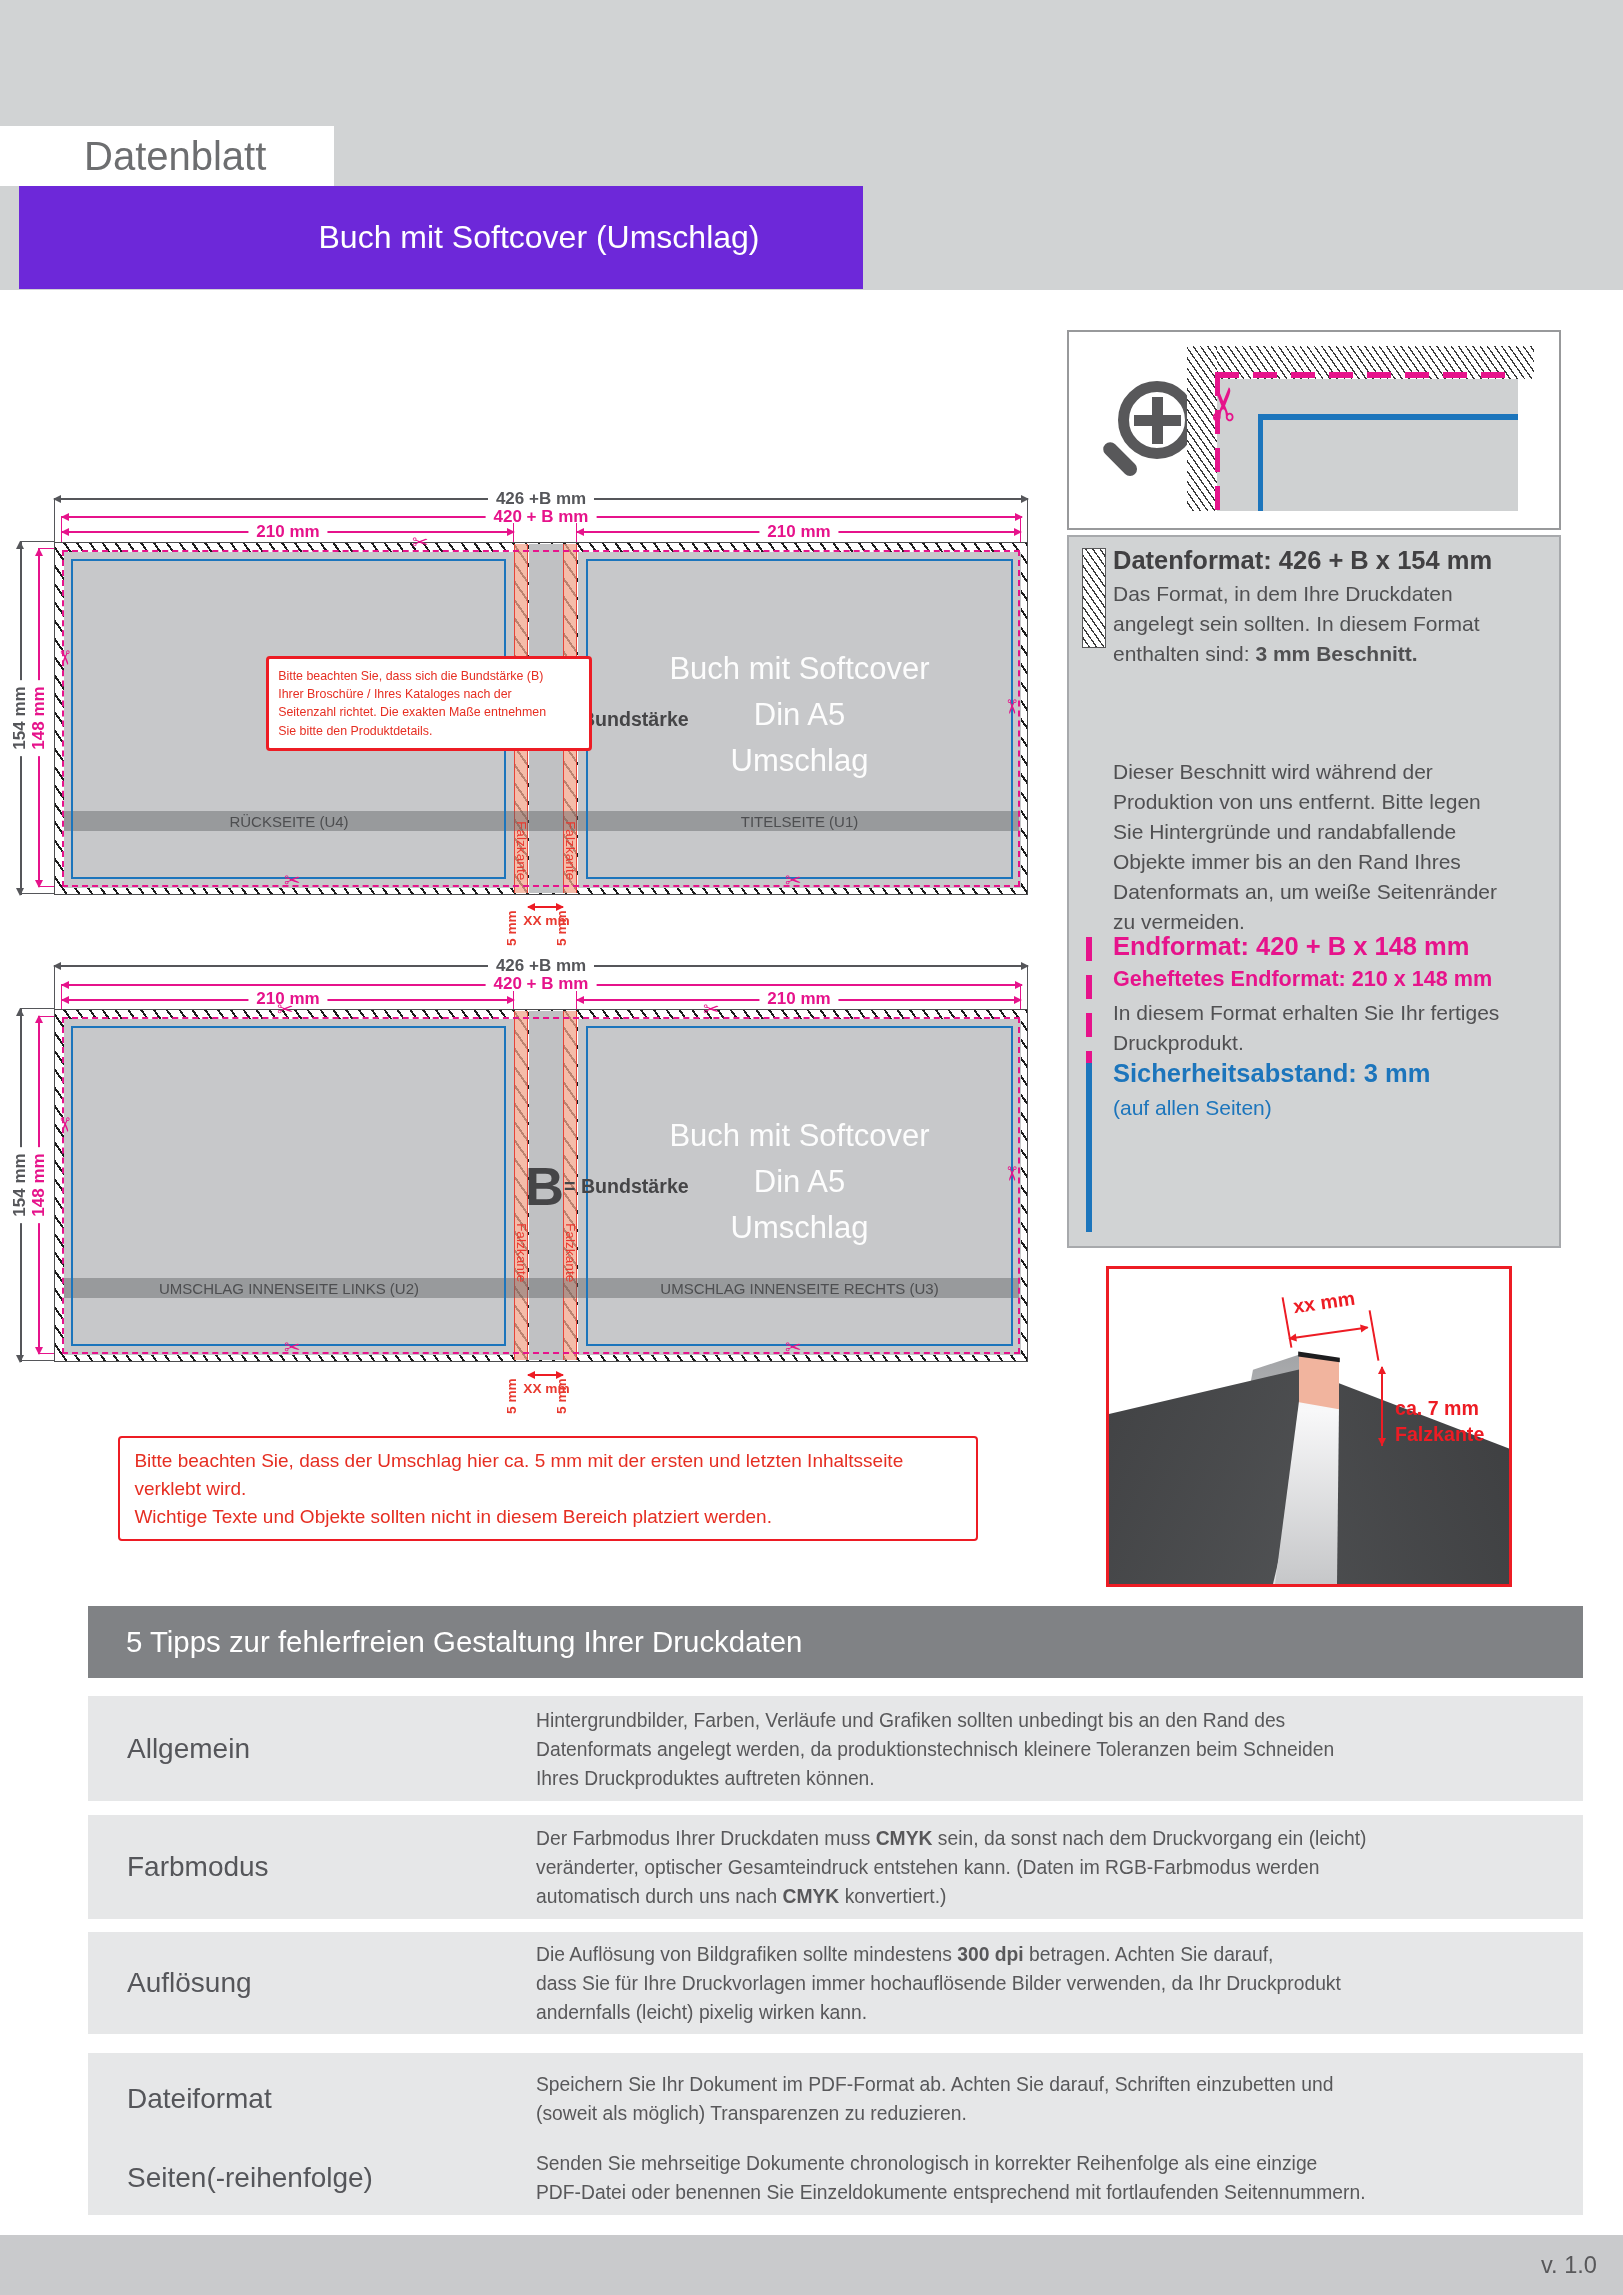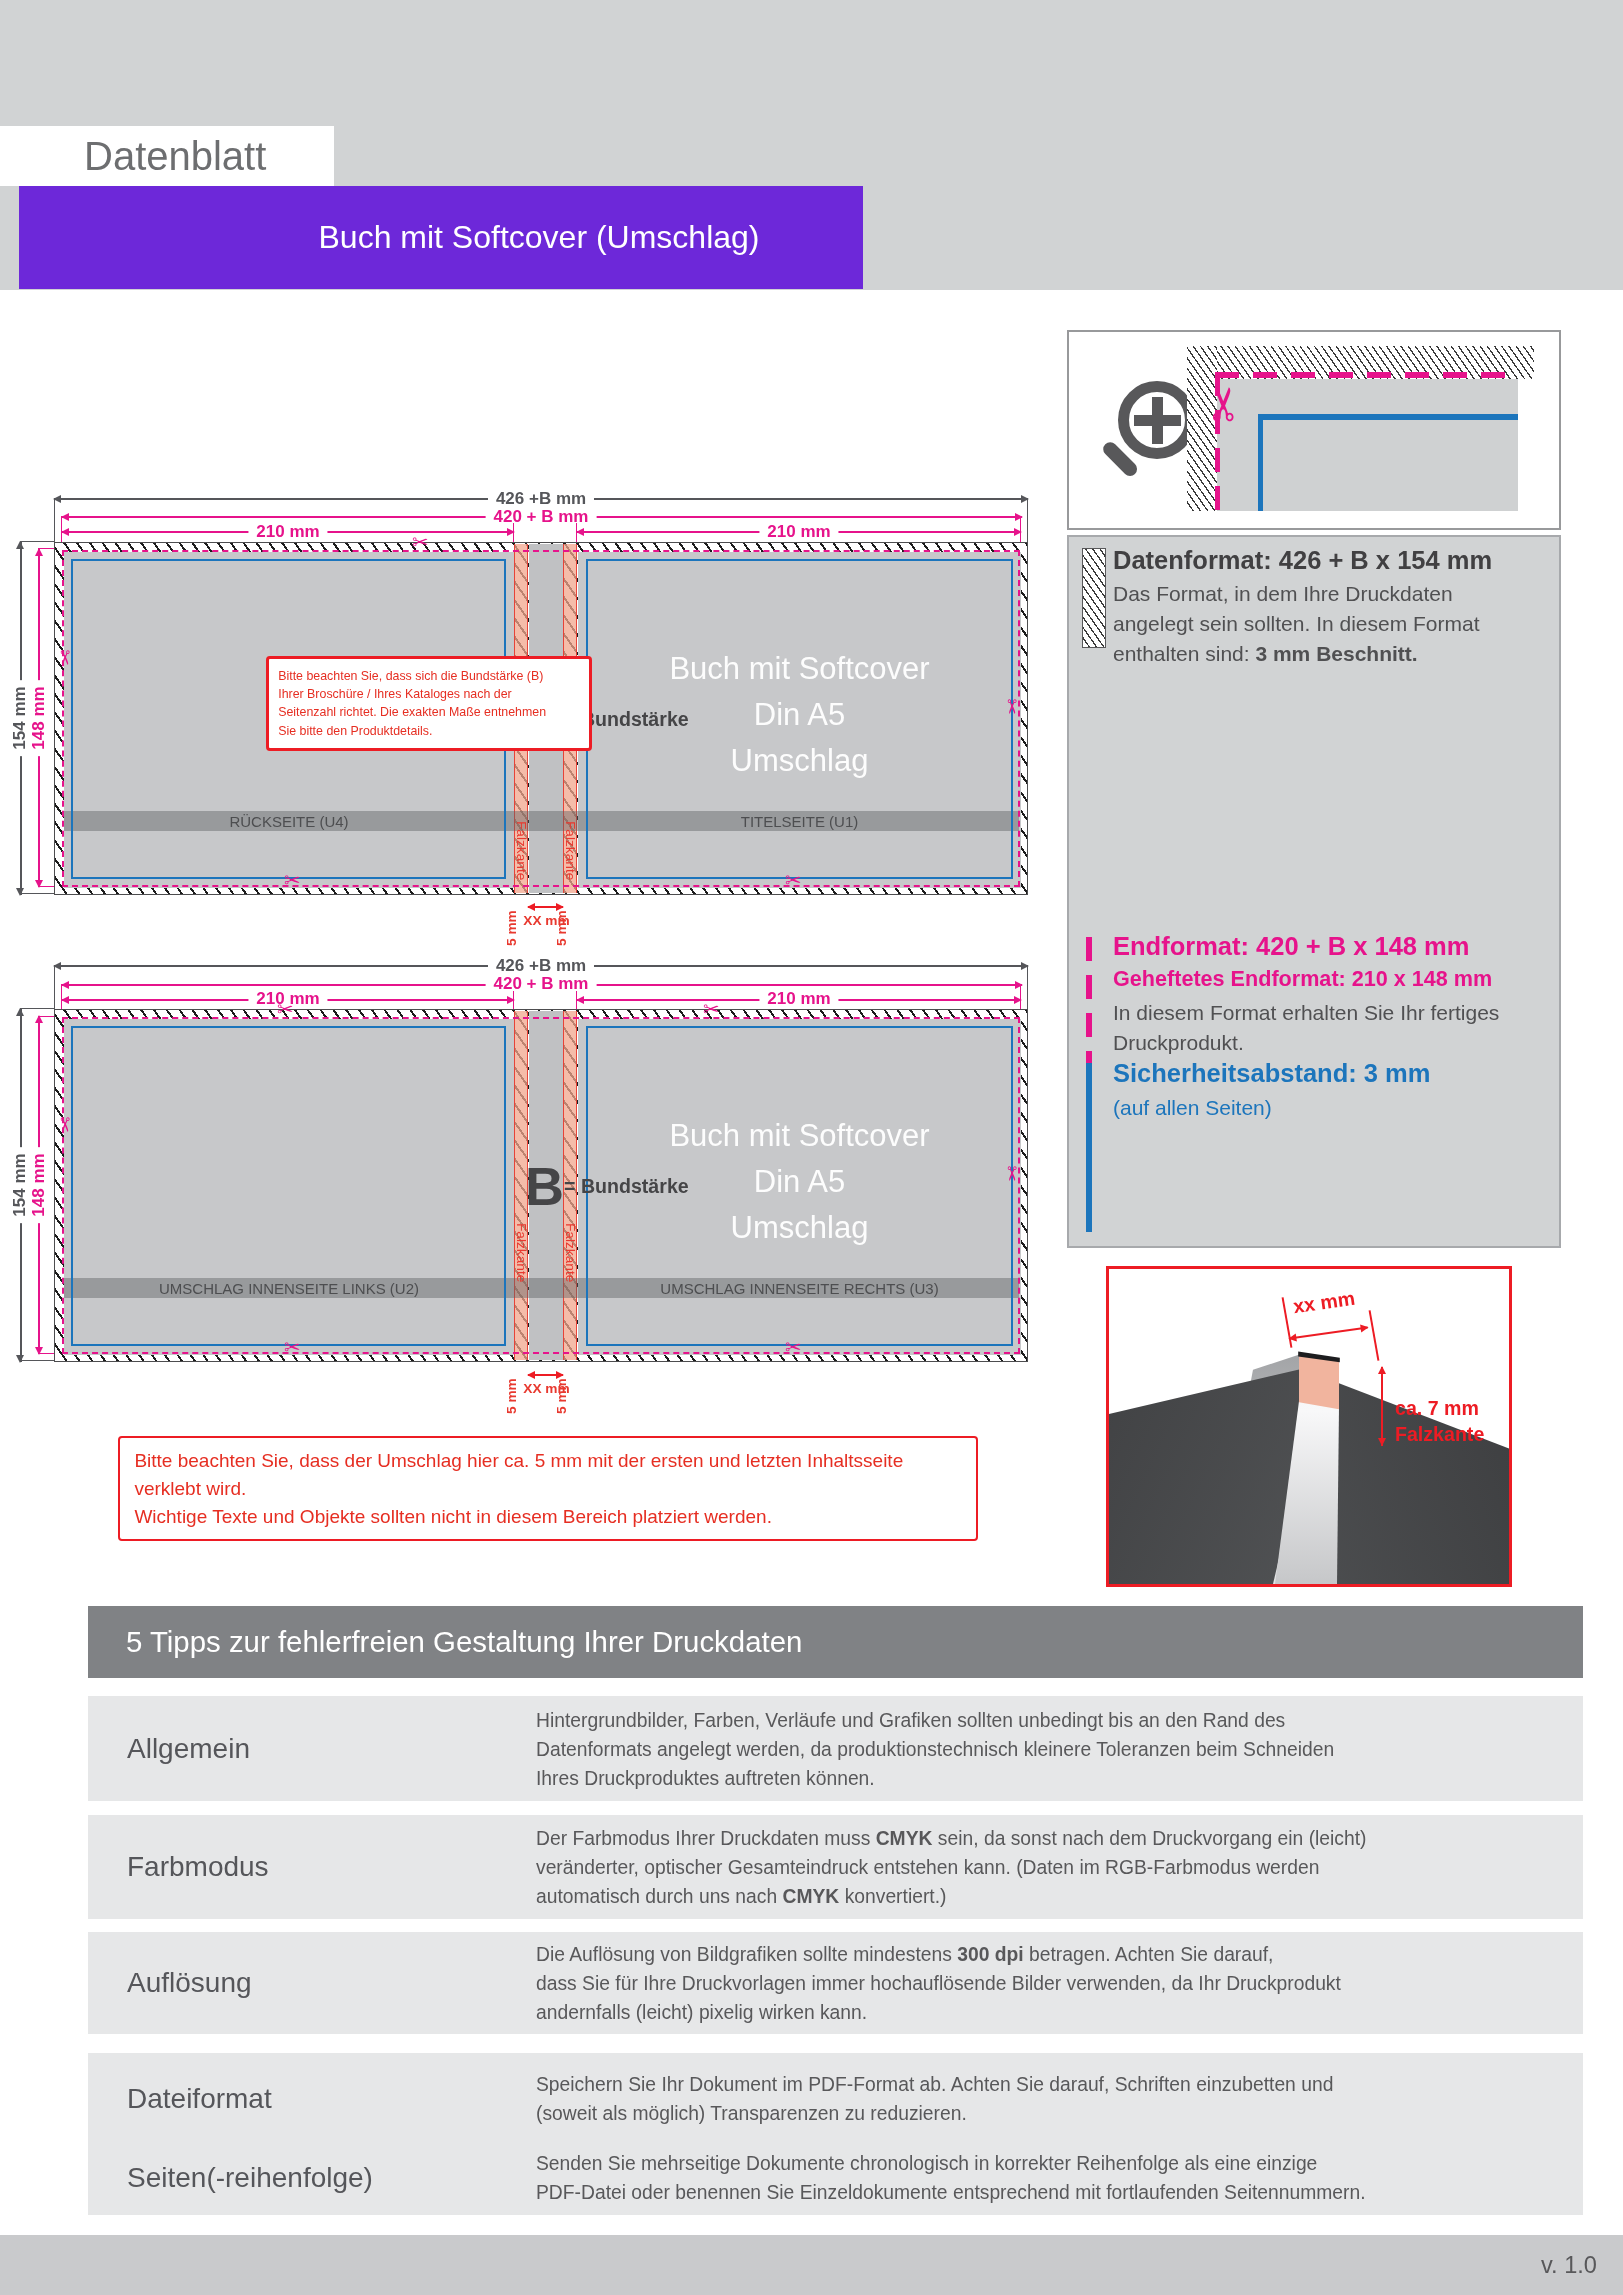--- a/index.html
+++ b/index.html
@@ -249,20 +249,26 @@
   </div>
 </div>
 
 <div class="abs sidepanel">
   <div class="abs hatch-sm" style="left:13px;top:10.5px;width:22px;height:98px;border:1.3px solid #58585a;"></div>
   <div class="sp-title" style="left:44px;top:9.2px;">Datenformat: 426 + B x 154 mm</div>
   <div class="sp-body ml" style="left:44px;top:42px;">Das Format, in dem Ihre Druckdaten
 angelegt sein sollten. In diesem Format
 enthalten sind: <b>3 mm Beschnitt.</b></div>
 
+  <div class="sp-body ml" style="left:44px;top:220px;">Dieser Beschnitt wird während der
+Produktion von uns entfernt. Bitte legen
+Sie Hintergründe und randabfallende
+Objekte immer bis an den Rand Ihres
+Datenformats an, um weiße Seitenränder
+zu vermeiden.</div>
 
   <div class="pinkdash" style="left:17px;top:400px;height:139px;"></div>
   <div class="sp-title" style="left:44px;top:395px;color:#e6138b;">Endformat: 420 + B x 148 mm</div>
   <div class="sp-title" style="left:44px;top:429px;font-size:21.6px;color:#e6138b;">Geheftetes Endformat: 210 x 148 mm</div>
   <div class="sp-body ml" style="left:44px;top:461px;">In diesem Format erhalten Sie Ihr fertiges
 Druckprodukt.</div>
 
   <div class="bluebar" style="left:17px;top:526px;height:169px;"></div>
   <div class="sp-title" style="left:44px;top:522px;color:#1c75bc;">Sicherheitsabstand: 3 mm</div>
   <div class="sp-body" style="left:44px;top:556px;color:#1c75bc;">(auf allen Seiten)</div>

